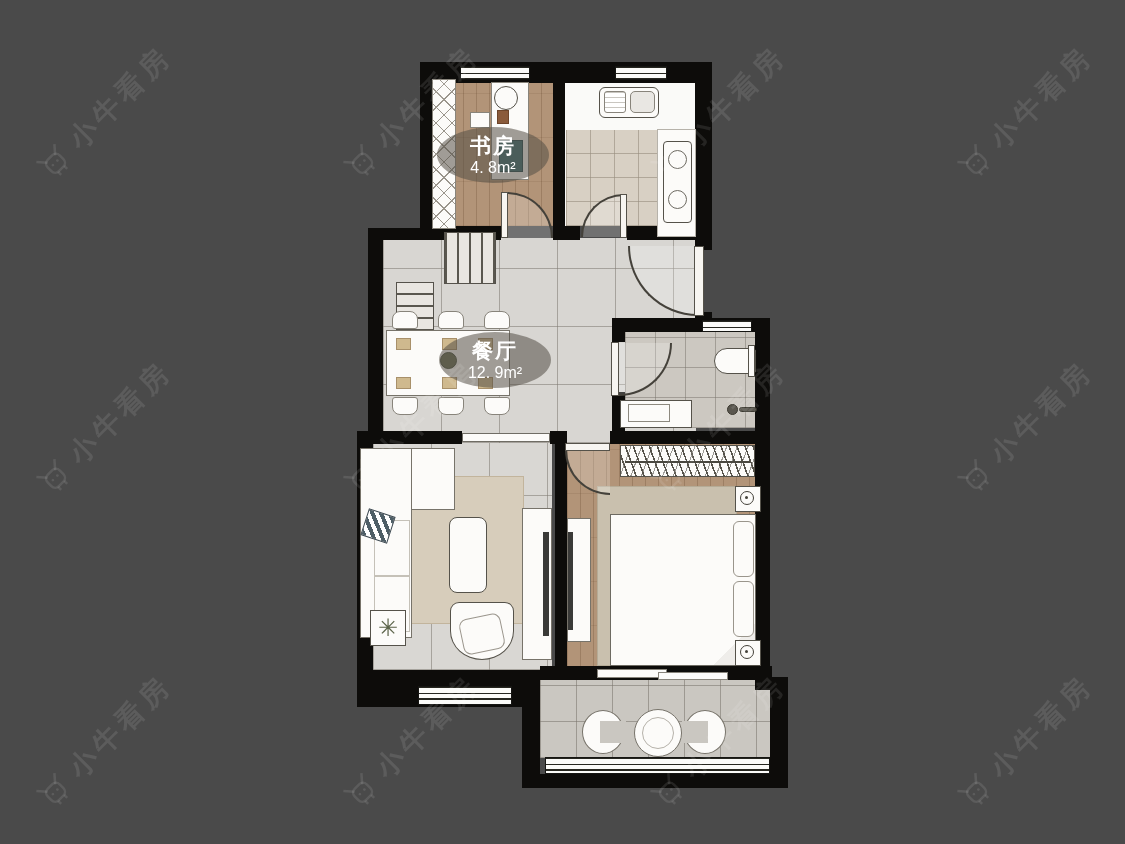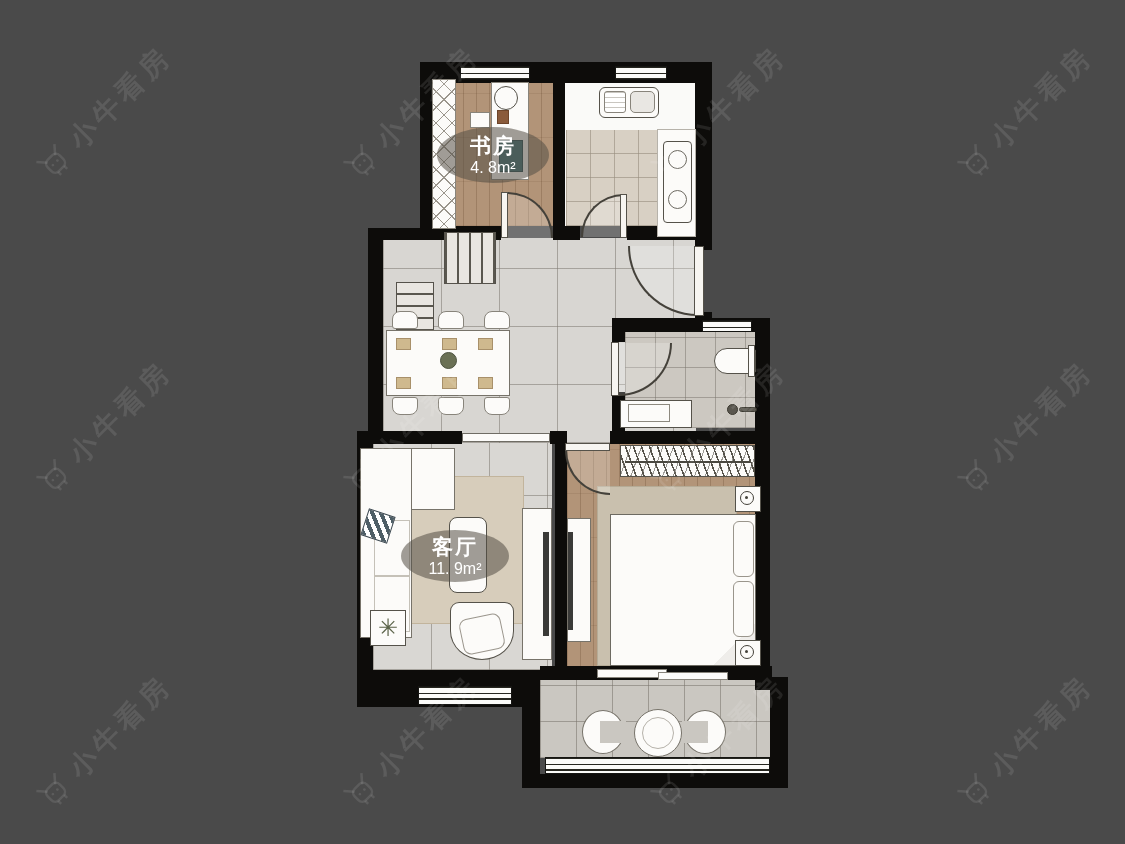--- a/index.html
+++ b/index.html
@@ -210,23 +210,23 @@
   <div style="position:absolute;left:600px;top:721px;width:26px;height:22px;background:#cac7c1;"></div>
   <div class="f round" style="left:684px;top:710px;width:42px;height:44px;border-color:#77736a;"></div>
   <div style="position:absolute;left:682px;top:721px;width:26px;height:22px;background:#cac7c1;"></div>
   <div class="f round" style="left:634px;top:709px;width:48px;height:48px;border-color:#77736a;"></div>
   <div class="f round" style="left:642px;top:717px;width:32px;height:32px;border-color:#b6b2aa;"></div>
 
   <div class="pill" style="left:493px;top:155px;width:112px;height:56px;">
     <span class="nm">书房</span>
     <span class="ar">4. 8m²</span>
   </div>
-  <div class="pill" style="left:455px;top:556px;width:108px;height:52px;">
-    <span class="nm">客厅</span>
-    <span class="ar">11. 9m²</span>
+  <div class="pill" style="left:495px;top:360px;width:112px;height:56px;">
+    <span class="nm">餐厅</span>
+    <span class="ar">12. 9m²</span>
   </div>
 
   <div style="position:absolute;inset:0;overflow:hidden;z-index:50;pointer-events:none;">
       <div class="wm" style="left: 105px; top: 113px;">
         <svg width="34" height="34" viewBox="0 0 32 32" fill="none" stroke="currentColor" stroke-width="2.4">
           <path d="M4 3 L11 11 M28 3 L21 11"></path>
           <rect x="8" y="9" width="16" height="15" rx="5"></rect>
           <circle cx="13" cy="16" r="1.3" fill="currentColor" stroke="none"></circle>
           <circle cx="19" cy="16" r="1.3" fill="currentColor" stroke="none"></circle>
           <path d="M12 24 v4 M20 24 v4"></path>

